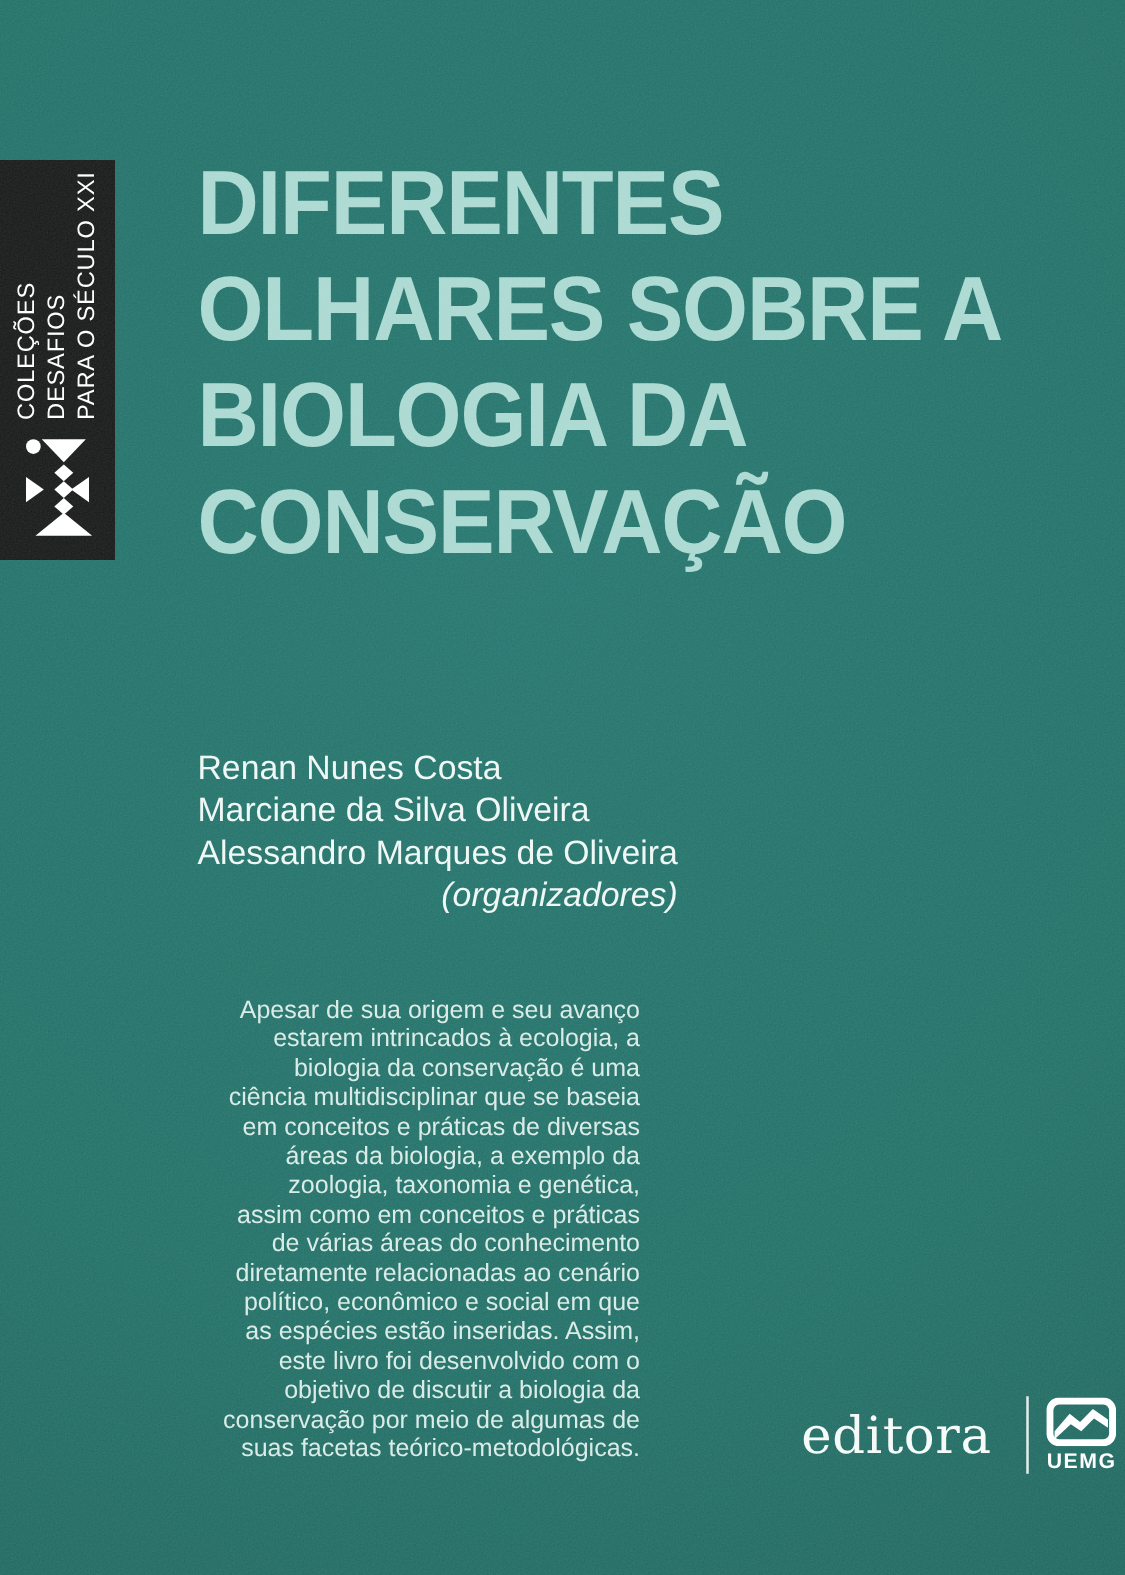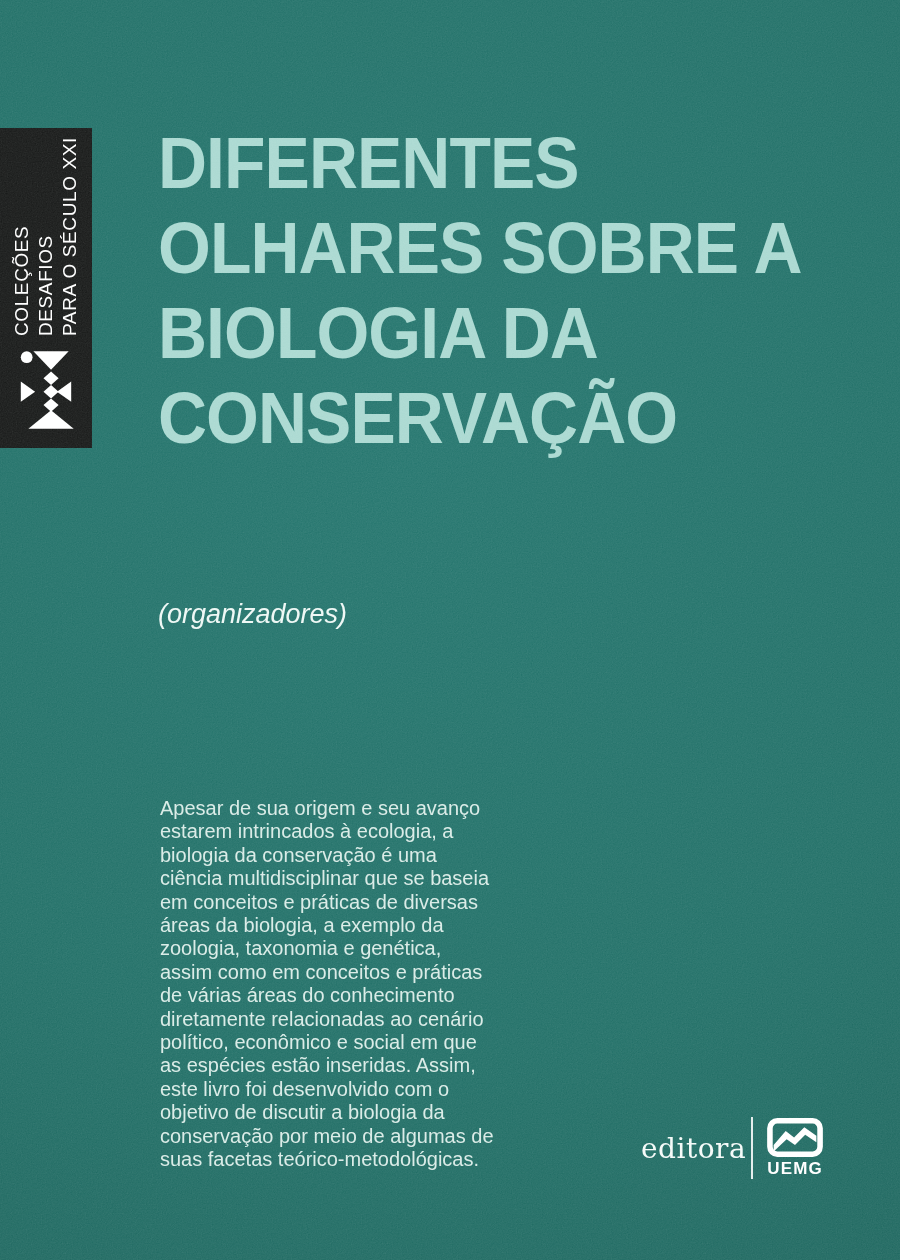--- a/index.html
+++ b/index.html
@@ -48,30 +48,31 @@
     color: #edf7f4; font-size: 27px; line-height: 34px; font-weight: 300;
   }
   .authors { white-space: pre-line; }
   .role { font-style: italic; text-align: right; }
 
   
   .synopsis {
     position: absolute; left: 160px; top: 797px; width: 352px; margin: 0;
     color: #d7eae5; font-size: 20px; line-height: 23.4px; font-weight: 300;
     white-space: pre-line;
+    text-align: right;
   }
 
   
   .publisher {
     position: absolute; left: 641px; top: 1108px; height: 80px;
     display: flex; align-items: center;
   }
   .editora {
     font-family: "DejaVu Serif", serif;
-    font-size: 28px; color: #f4faf8; margin-right: 5px; letter-spacing: 0.5px;
+    font-size: 41px; color: #f4faf8; margin-right: 28px; letter-spacing: 0.5px;
   }
   .pub-divider {
     width: 2px; height: 62px; background: rgba(255,255,255,0.88);
     margin-right: 14px;
   }
   .uemg-col { display: flex; flex-direction: column; align-items: center; }
   .uemg-icon { width: 56px; height: 39px; }
   .uemg-label {
     color: #ffffff; font-weight: bold; font-size: 17px;
     letter-spacing: 1.2px; margin-top: 2px;
@@ -104,20 +105,23 @@
       </g>
     </svg>
   </div>
 
   <h1 class="title">DIFERENTES
 OLHARES SOBRE A
 BIOLOGIA DA
 CONSERVAÇÃO</h1>
 
   <div class="authors-block">
+    <div class="authors">Renan Nunes Costa
+Marciane da Silva Oliveira
+Alessandro Marques de Oliveira</div>
     <div class="role">(organizadores)</div>
   </div>
 
   <p class="synopsis">Apesar de sua origem e seu avanço
 estarem intrincados à ecologia, a
 biologia da conservação é uma
 ciência multidisciplinar que se baseia
 em conceitos e práticas de diversas
 áreas da biologia, a exemplo da
 zoologia, taxonomia e genética,

